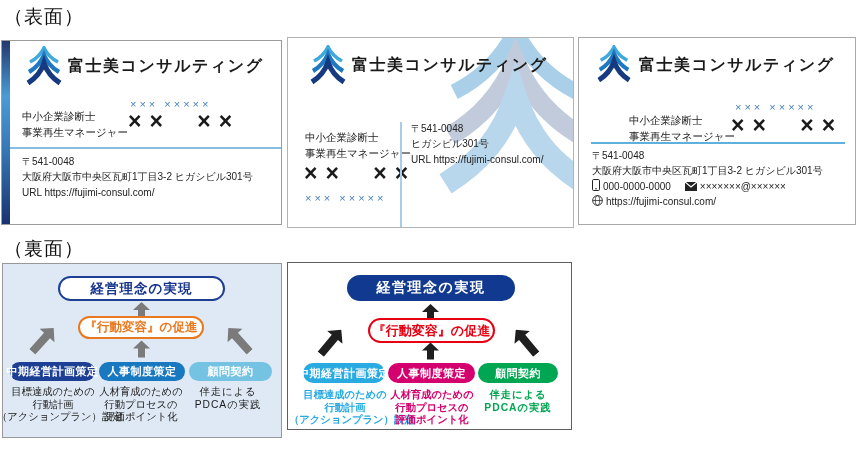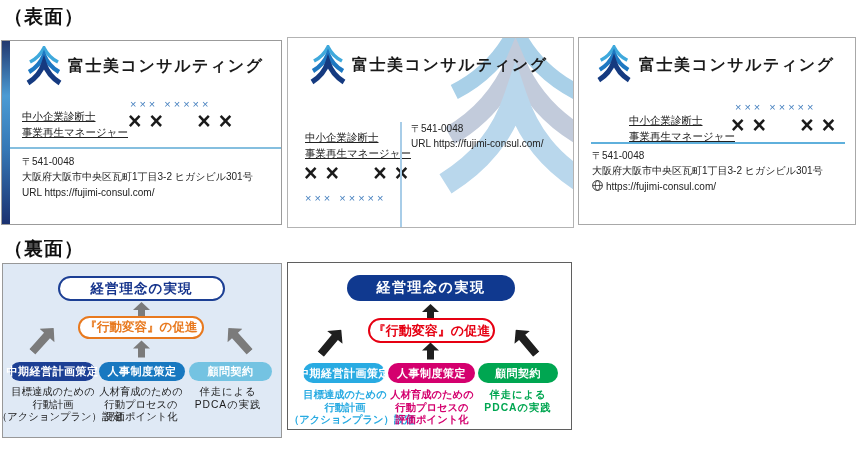--- a/index.html
+++ b/index.html
@@ -1,33 +1,33 @@
 <!DOCTYPE html>
 <html><head>
 <meta charset="utf-8">
 <style>
   * { margin:0; padding:0; box-sizing:border-box; }
   body { background:#fff; font-family:"Liberation Sans","DejaVu Sans",sans-serif; }
   .canvas { position:relative; width:856px; height:455px; background:#fff; overflow:hidden; }
 
-  .section-label { position:absolute; font-size:19px; font-weight:bold; color:#111; letter-spacing:1px; }
+  .section-label { position:absolute; font-size:19px; font-weight:normal; color:#111; letter-spacing:1px; }
 
   .card { position:absolute; background:#fff; overflow:hidden; }
   .card-front-1 { left:1px; top:40px; width:281px; height:185px; border:1px solid #9b9b9b; }
   .card-front-2 { left:287px; top:37px; width:287px; height:191px; border:1px solid #b3b3b3; }
   .card-front-3 { left:578px; top:37px; width:278px; height:188px; border:1px solid #a8a8a8; }
 
   .sidebar { position:absolute; left:0; top:0; width:8px; height:100%;
     background:linear-gradient(180deg,#22396f 0%,#4b9bd4 30%,#3577b5 60%,#1b3170 100%); }
 
   .logo { position:absolute; }
   .company-name { position:absolute; font-size:16px; font-weight:bold; color:#1a1a1a; letter-spacing:1.5px; white-space:nowrap; }
 
   .kana { position:absolute; font-size:11px; color:#447fbe; letter-spacing:3px; white-space:nowrap; }
-  .titles { position:absolute; font-size:10.5px; color:#222; line-height:15.5px; white-space:nowrap;text-decoration:underline; }
+  .titles { position:absolute; font-size:10.5px; color:#222; line-height:15.5px; white-space:nowrap; }
   .big-name { position:absolute; font-size:23px; font-weight:600; color:#1a1a1a; letter-spacing:8px; word-spacing:12px; white-space:nowrap; }
 
   .hr-blue { position:absolute; height:2px; background:#85bfdf; }
   .addr { position:absolute; font-size:10px; color:#222; line-height:15.3px; white-space:nowrap; }
   .addr .gap { display:inline-block; width:14px; }
   .vdivider { position:absolute; width:2px; background:#a8cde8; }
   .contact-icon { display:inline-block; vertical-align:-1px; margin-right:3px; }
 
   .watermark { position:absolute; right:-30px; top:-16px; }
 
@@ -116,39 +116,47 @@
     <div class="company-name" style="left:64px; top:17px;">富士美コンサルティング</div>
     <div class="titles" style="left:17px; top:92px;">
       <span style="display:block">中小企業診断士</span>
       <span style="display:block">事業再生マネージャー</span>
     </div>
     <div class="big-name" style="left:16px; top:122px;">×× ××</div>
     <div class="kana" style="left:17px; top:154px;">××× ×××××</div>
     <div class="vdivider" style="left:112px; top:84px; height:113px;"></div>
     <div class="addr" style="left:123px; top:83px;">
       <span style="display:block">〒541-0048</span>
+      <span style="display:block">ヒガシビル301号</span>
       <span style="display:block"><span>URL</span> <span>https://fujimi-consul.com/</span></span>
     </div>
   </div>
 
   <div class="card card-front-3">
     <svg class="logo" style="left:16px; top:7px;" width="38" height="38" viewBox="0 0 40 40">
         <use href="#logo-mark"></use>
       </svg>
     <div class="company-name" style="left:60px; top:17px;">富士美コンサルティング</div>
     <div class="kana" style="left:156px; top:63px;">××× ×××××</div>
     <div class="titles" style="left:50px; top:75px;">
       <span style="display:block">中小企業診断士</span>
       <span style="display:block">事業再生マネージャー</span>
     </div>
     <div class="big-name" style="left:152px; top:74px;">×× ××</div>
     <div class="hr-blue" style="left:12px; top:104px; width:254px; height:1.5px; background:#5fb0dc;"></div>
     <div class="addr" style="left:13px; top:110px;">
       <span style="display:block">〒541-0048</span>
       <span style="display:block">大阪府大阪市中央区瓦町1丁目3-2 ヒガシビル301号</span>
+      <span style="display:block"><svg class="contact-icon" width="8" height="12" viewBox="0 0 8 12">
+            <rect x="0.5" y="0.5" width="7" height="11" rx="1.2" fill="none" stroke="#222"></rect>
+            <circle cx="4" cy="9.7" r="0.8" fill="#222"></circle>
+          </svg><span>000-0000-0000</span><span class="gap"></span><svg class="contact-icon" width="12" height="9" viewBox="0 0 12 9">
+            <rect x="0" y="0" width="12" height="9" fill="#222"></rect>
+            <path d="M0 0 L6 5 L12 0" fill="none" stroke="#fff" stroke-width="1.2"></path>
+          </svg><span>×××××××@××××××</span></span>
       <span style="display:block"><svg class="contact-icon" width="11" height="11" viewBox="0 0 12 12">
             <circle cx="6" cy="6" r="5.3" fill="none" stroke="#222"></circle>
             <ellipse cx="6" cy="6" rx="2.4" ry="5.3" fill="none" stroke="#222" stroke-width="0.8"></ellipse>
             <line x1="0.7" y1="6" x2="11.3" y2="6" stroke="#222" stroke-width="0.8"></line>
           </svg><span>https://fujimi-consul.com/</span></span>
     </div>
   </div>
 
   <div class="section-label" style="left:4px; top:236px;text-align:right;">（裏面）</div>
 

